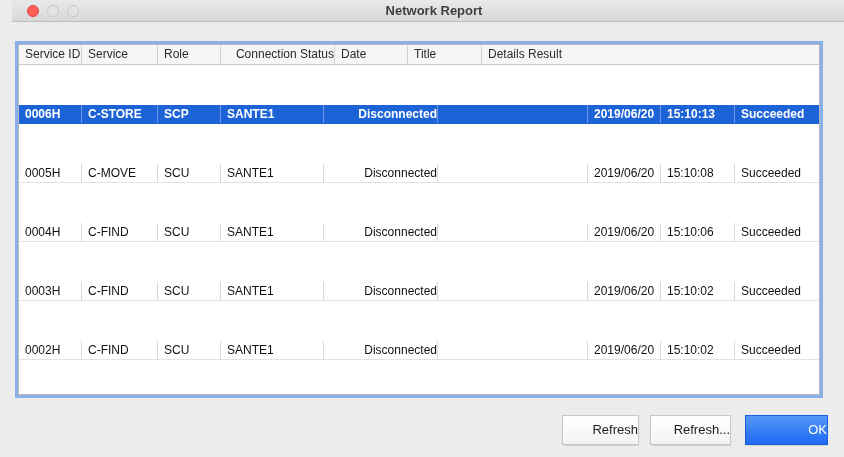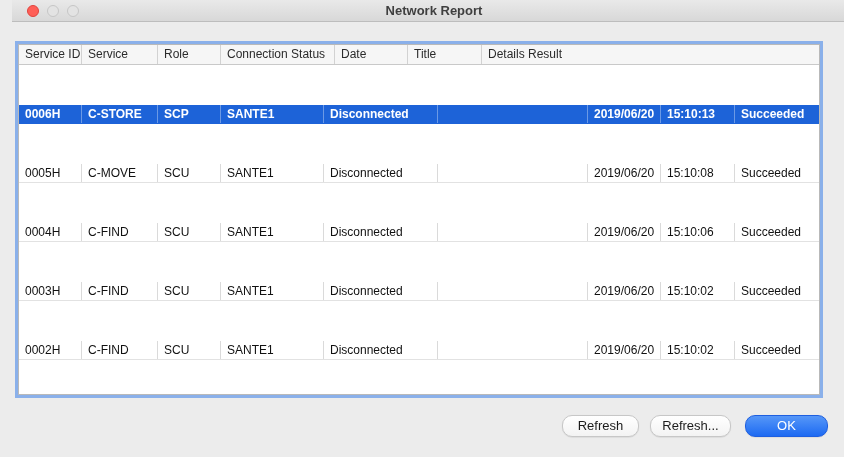--- a/index.html
+++ b/index.html
@@ -48,32 +48,32 @@
   }
   .row { display: flex; height: 19px; background: #fff; border-bottom: 1px solid #e2e2e2; margin-top: 40px; }
   .row.selected { background: var(--sel-blue, #1d63d8); border-bottom-color: var(--sel-blue, #1d63d8); }
   .td {
     font-size: 12px; color: #111; line-height: 18px;
     padding-left: 6px; border-right: 1px solid #dadada;
     white-space: nowrap; overflow: hidden;
   }
   .row.selected .td { color: #fff; font-weight: 600; border-right-color: rgba(255,255,255,0.35); }
   .c0 { width: 63px; }  .c1 { width: 76px; }  .c2 { width: 63px; }
-  .c3 { width: 103px; } .c4 { width: 114px; } .c5 { width: 150px; }
+  .c3 { width: 103px; } .c4 { width: 114px; text-align: right; } .c5 { width: 150px; }
   .c6 { width: 73px; }  .c7 { width: 74px; }  .c8 { flex: 1; border-right: none; }
 
   
   .btn {
-    position: absolute; top: 415px; height: 22px;
-    border-radius: 10px; font-size: 13px;
+    position: absolute; top: 415px; height: 30px;
+    border-radius: 0; font-size: 13px;
     font-family: "Liberation Sans", "DejaVu Sans", sans-serif;
     background: linear-gradient(#ffffff, #f3f3f3);
     border: 1px solid #c7c7c7;
     box-shadow: 0 0.5px 1px rgba(0,0,0,0.12);
-    color: #1c1c1c; text-align: center; line-height: 20px;
+    color: #1c1c1c; text-align: right; line-height: 20px;
     cursor: default;
   }
   .btn-refresh { left: 562px; width: 77px; }
   .btn-details { left: 650px; width: 81px; }
   .btn-ok {
     left: 745px; width: 83px;
     background: linear-gradient(var(--ok-top, #5697f8), var(--ok-bottom, #1d6af2));
     border: 1px solid #1e5fe0; color: #fff;
   }
 </style>

